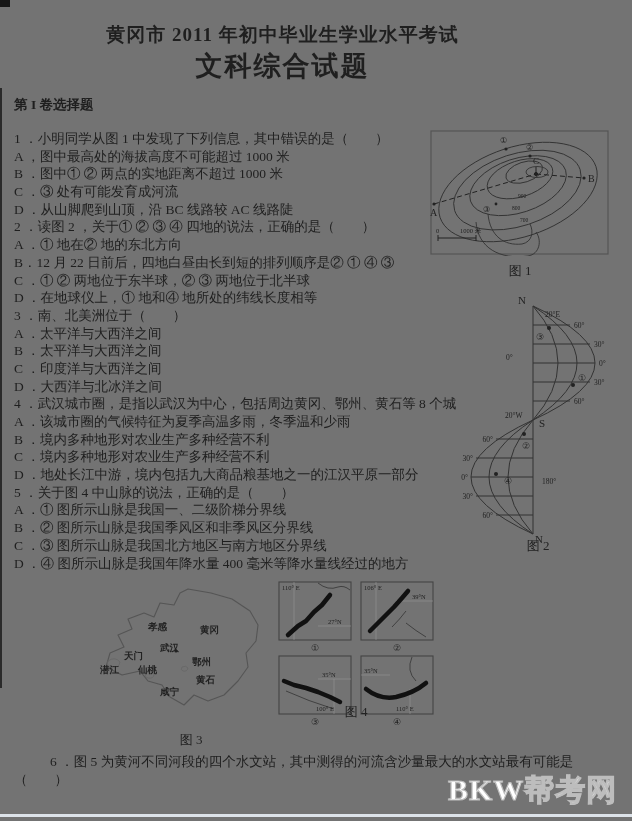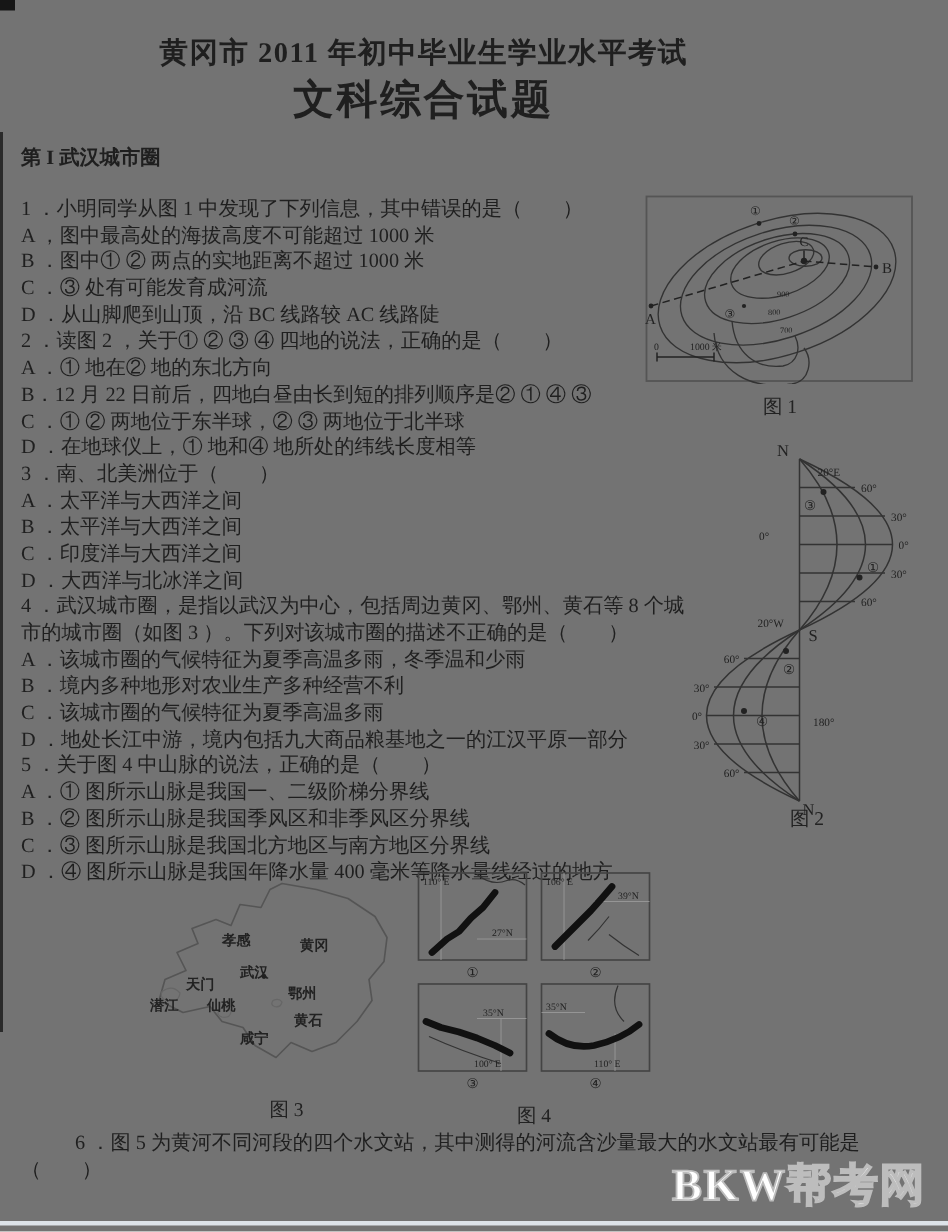--- a/index.html
+++ b/index.html
@@ -12,64 +12,63 @@
   .section-header{position:absolute;left:14px;top:96px;font-size:13.5px;font-weight:bold;white-space:nowrap;}
   .section-intro{position:absolute;left:14px;top:113px;font-size:13.5px;white-space:nowrap;}
   .qcol{position:absolute;left:14px;top:130px;width:452px;font-size:13.5px;}
   .ln{height:17.7px;line-height:17.7px;white-space:nowrap;overflow:visible;}
   .q6a{position:absolute;left:14px;top:753px;font-size:13.5px;white-space:nowrap;margin-left:36px;}
   .q6b{position:absolute;left:14px;top:771px;font-size:13.5px;white-space:nowrap;}
   .figcap{position:absolute;text-align:center;font-size:13px;color:#222;}
   .cap1{left:430px;top:262px;width:180px;}
   .cap2{left:448px;top:537px;width:180px;}
   .cap3{left:96px;top:731px;width:190px;}
-  .cap4{left:278px;top:735px;width:156px;}
+  .cap4{left:278px;top:703px;width:156px;}
   .figsvg{position:absolute;}
   svg text{font-family:"Liberation Serif","DejaVu Serif",serif;fill:#222;}
   .watermark{position:absolute;left:448px;top:770px;font-family:Liberation Serif, serif;
              font-size:30px;font-weight:bold;letter-spacing:1px;color:#ffffff;
              -webkit-text-stroke:1.2px #bdbdbd;white-space:nowrap;}
   .edge-corner{position:absolute;left:0;top:0;width:10px;height:7px;background:#161616;}
   .edge-strip{position:absolute;left:0;top:88px;width:2px;height:600px;background:#2a2a2a;}
   .edge-bottom{position:absolute;left:0;top:814px;width:632px;height:3px;background:#dde3e9;}
 </style>
 </head>
 <body>
 
 <div class="page">
 
   <div class="edge-corner"></div>
   <div class="edge-strip"></div>
   <div class="edge-bottom"></div>
 
   <div class="title1">黄冈市 2011 年初中毕业生学业水平考试</div>
   <div class="title2">文科综合试题</div>
-  <div class="section-header">第 I 武汉城市圈</div>
+  <div class="section-header">第 I 卷选择题</div>
 
   <div class="qcol">
     <div class="ln">1 ．小明同学从图 1 中发现了下列信息，其中错误的是（　　）</div>
     <div class="ln">A ，图中最高处的海拔高度不可能超过 1000 米</div>
     <div class="ln">B ．图中① ② 两点的实地距离不超过 1000 米</div>
     <div class="ln">C ．③ 处有可能发育成河流</div>
     <div class="ln">D ．从山脚爬到山顶，沿 BC 线路较 AC 线路陡</div>
     <div class="ln">2 ．读图 2 ，关于① ② ③ ④ 四地的说法，正确的是（　　）</div>
     <div class="ln">A ．① 地在② 地的东北方向</div>
     <div class="ln">B．12 月 22 日前后，四地白昼由长到短的排列顺序是② ① ④ ③</div>
     <div class="ln">C ．① ② 两地位于东半球，② ③ 两地位于北半球</div>
     <div class="ln">D ．在地球仪上，① 地和④ 地所处的纬线长度相等</div>
     <div class="ln">3 ．南、北美洲位于（　　）</div>
     <div class="ln">A ．太平洋与大西洋之间</div>
     <div class="ln">B ．太平洋与大西洋之间</div>
     <div class="ln">C ．印度洋与大西洋之间</div>
     <div class="ln">D ．大西洋与北冰洋之间</div>
     <div class="ln">4 ．武汉城市圈，是指以武汉为中心，包括周边黄冈、鄂州、黄石等 8 个城</div>
-    <div class="ln">市的城市圈（如图 3 ）。下列对该城市圈的描述不正确的是（　　）</div>
     <div class="ln">A ．该城市圈的气候特征为夏季高温多雨，冬季温和少雨</div>
     <div class="ln">B ．境内多种地形对农业生产多种经营不利</div>
-    <div class="ln">C ．该城市圈的气候特征为夏季高温多雨</div>
+    <div class="ln">C ．境内多种地形对农业生产多种经营不利</div>
     <div class="ln">D ．地处长江中游，境内包括九大商品粮基地之一的江汉平原一部分</div>
     <div class="ln">5 ．关于图 4 中山脉的说法，正确的是（　　）</div>
     <div class="ln">A ．① 图所示山脉是我国一、二级阶梯分界线</div>
     <div class="ln">B ．② 图所示山脉是我国季风区和非季风区分界线</div>
     <div class="ln">C ．③ 图所示山脉是我国北方地区与南方地区分界线</div>
     <div class="ln">D ．④ 图所示山脉是我国年降水量 400 毫米等降水量线经过的地方</div>
   </div>
 
   <svg class="figsvg" style="left:430px;top:130px;" width="180" height="126" viewBox="0 0 180 126">
     <rect x="1" y="1" width="177" height="123" fill="none" stroke="#555" stroke-width="1.2"></rect>

